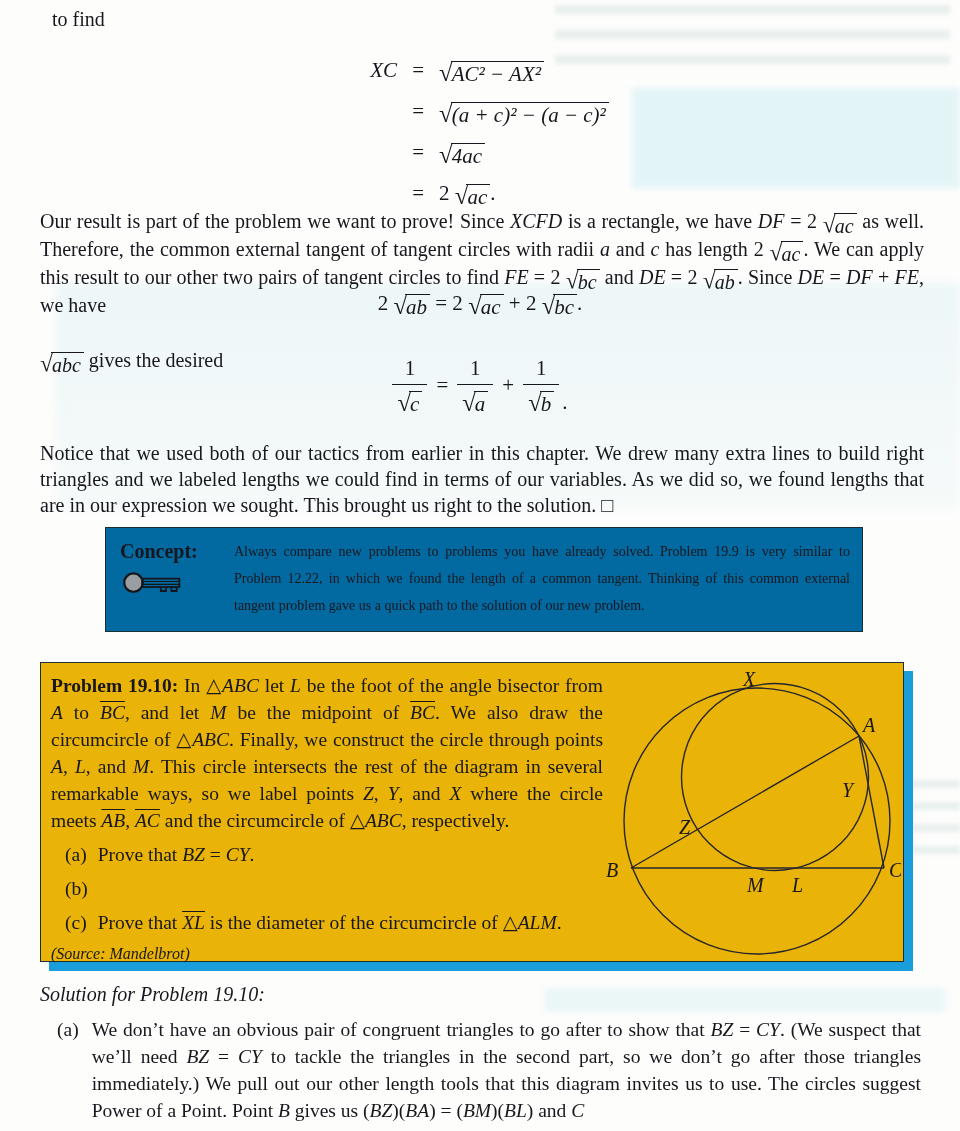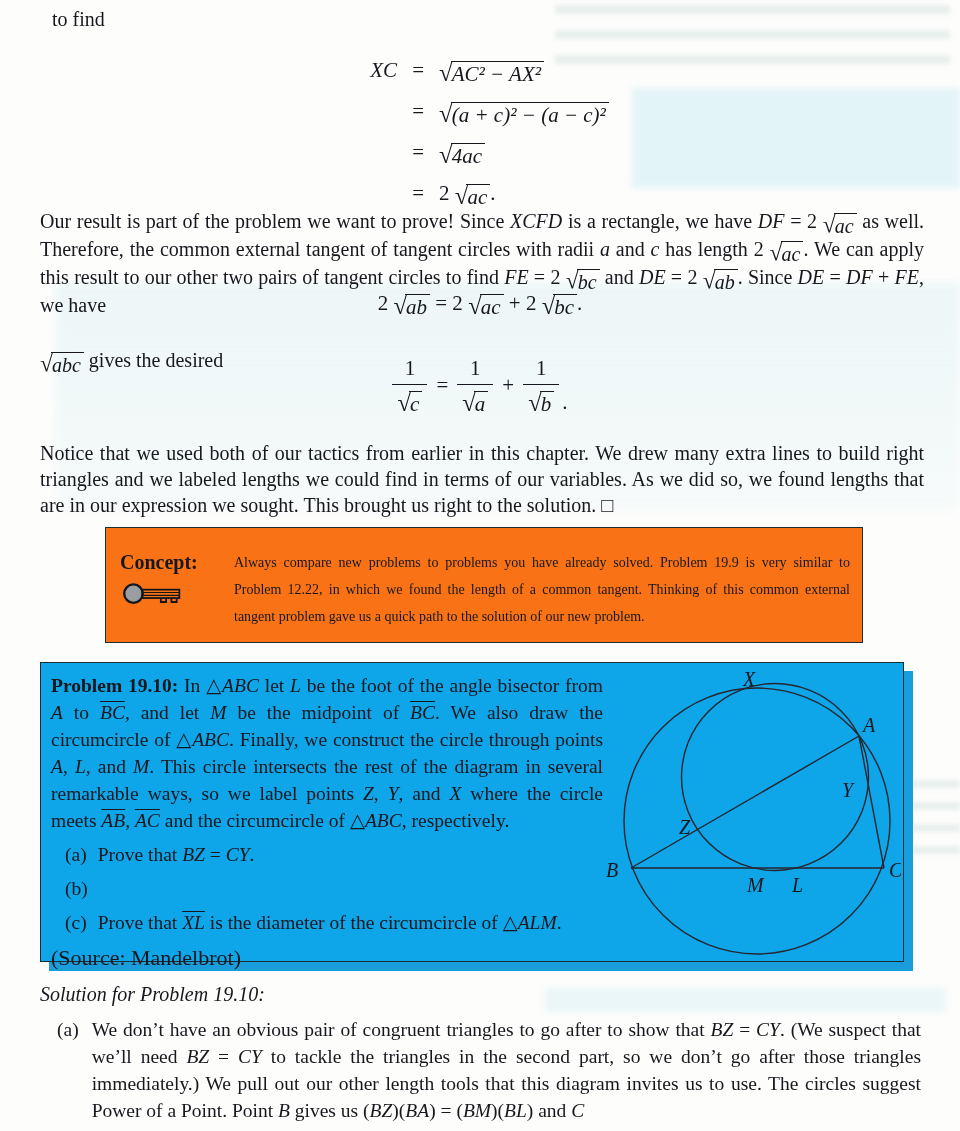--- a/index.html
+++ b/index.html
@@ -55,36 +55,36 @@
 
   
   .eq-frac { left:0; right:0; top:357px; display:flex; justify-content:center; align-items:center; gap:9px; font-size:21px; }
   .frac { display:inline-flex; flex-direction:column; align-items:center; line-height:1.12; }
   .fnum { padding:0 8px 3px; }
   .fden { border-top:1.7px solid #17171d; padding:4px 5px 0; }
   .fper { align-self:flex-end; margin-left:-6px; }
 
   
   .concept-box { left:105px; top:527px; width:758px; box-sizing:border-box;
-    background:#f97316; border:1.5px solid #1a2e33; padding:21px 12px 12px 14px;
+    background:#0369a1; border:1.5px solid #1a2e33; padding:10px 12px 12px 14px;
     display:flex; gap:14px; }
   .concept-left { width:100px; flex:none; }
   .concept-label { font-weight:bold; font-size:20px; line-height:27px; }
   .key-icon { margin-top:5px; margin-left:2px; }
   .concept-text { flex:1; font-size:14px; line-height:27px; text-align:justify; }
 
   
   .problem-box { left:40px; top:662px; width:864px; height:300px; box-sizing:border-box;
-    background:#0ea5e9; border:1.5px solid #1a2e33;
+    background:#eab308; border:1.5px solid #1a2e33;
     box-shadow:9px 9px 0 0 #1a9edb; padding:9px 10px; }
   .problem-text { width:552px; }
   .statement { margin:0; font-size:19.5px; line-height:27px; text-align:justify; }
   .pitem { display:flex; gap:11px; margin:8px 0 0 14px; font-size:19.5px; line-height:26px; }
   .pitem-label { flex:none; }
-  .psource { margin:9px 0 16px 0; font-size:22px; }
+  .psource { margin:9px 0 16px 0; font-style:italic; font-size:16px; }
   .diagram { position:absolute; top:3px; right:2px; }
   .diagram text { font-style:italic; font-size:20px; fill:#17171d;
     font-family:"Liberation Serif","DejaVu Serif",serif; }
   .diagram .stroke { fill:none; stroke:#26262e; stroke-width:1.4; }
 
   
   .sol-heading { left:40px; top:983px; font-size:20px; font-style:italic; }
   .sol-item { left:57px; top:1016px; width:864px; display:flex; gap:13px;
     font-size:19.5px; line-height:27px; }
   .sol-label { flex:none; }

